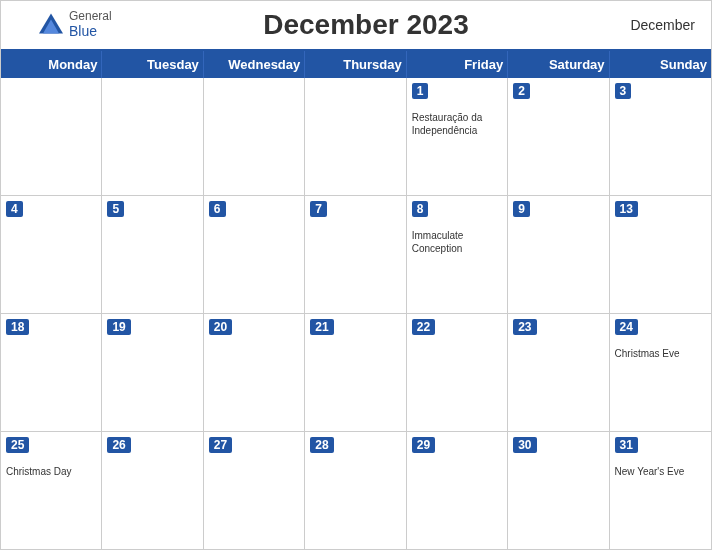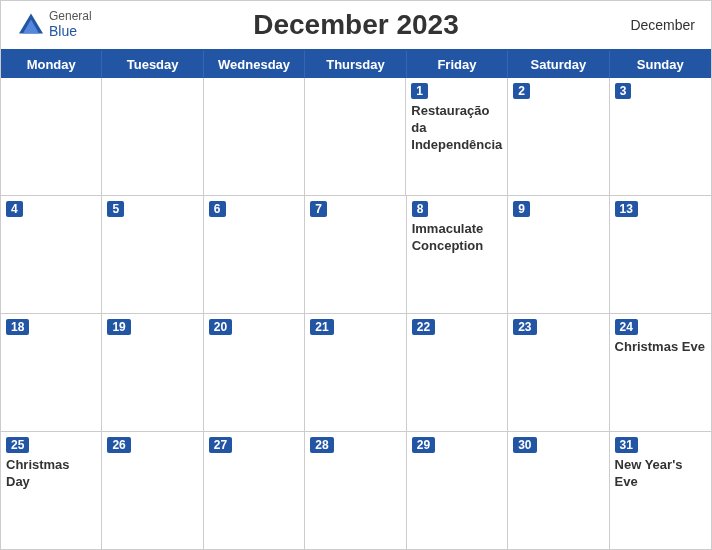--- a/index.html
+++ b/index.html
@@ -17,20 +17,21 @@
       border: 1px solid #ccc;
       display: flex;
       flex-direction: column;
     }
     .header {
       display: flex;
       align-items: center;
       justify-content: center;
       padding: 8px 20px;
       position: relative;
+      margin-left: 20px;
     }
     .logo-area {
       position: absolute;
       left: 16px;
       top: 50%;
       transform: translateY(-50%);
       display: flex;
       align-items: center;
       gap: 4px;
     }
@@ -71,21 +72,21 @@
       flex-direction: column;
       border-top: 2px solid #2255a4;
     }
     .day-headers {
       display: grid;
       grid-template-columns: repeat(7, 1fr);
       background: #2255a4;
     }
     .day-header {
       color: #fff;
-      text-align: center;
+      text-align: right;
       padding: 6px 4px;
       font-size: 13px;
       font-weight: bold;
       border-right: 1px solid #3366bb;
     }
     .day-header:last-child {
       border-right: none;
     }
     .weeks {
       flex: 1;
@@ -118,25 +119,24 @@
       font-size: 12px;
       font-weight: bold;
       color: #fff;
       background: #2255a4;
       display: inline-block;
       padding: 1px 5px;
       border-radius: 2px;
       margin-bottom: 2px;
     }
     .event-text {
-      font-size: 13px;
+      font-size: 10px;
       color: #333;
-      margin-top: 2px;
+      margin-top: 10px;
       line-height: 1.3;
-      font-weight: bold;
     }
   </style>
 </head>
 <body>
 
 <div class="page">
   <div class="header">
     <div class="logo-area">
       <svg class="logo-icon" viewBox="0 0 28 28">
         <polygon points="14,2 26,22 2,22" fill="#2255a4"></polygon>

